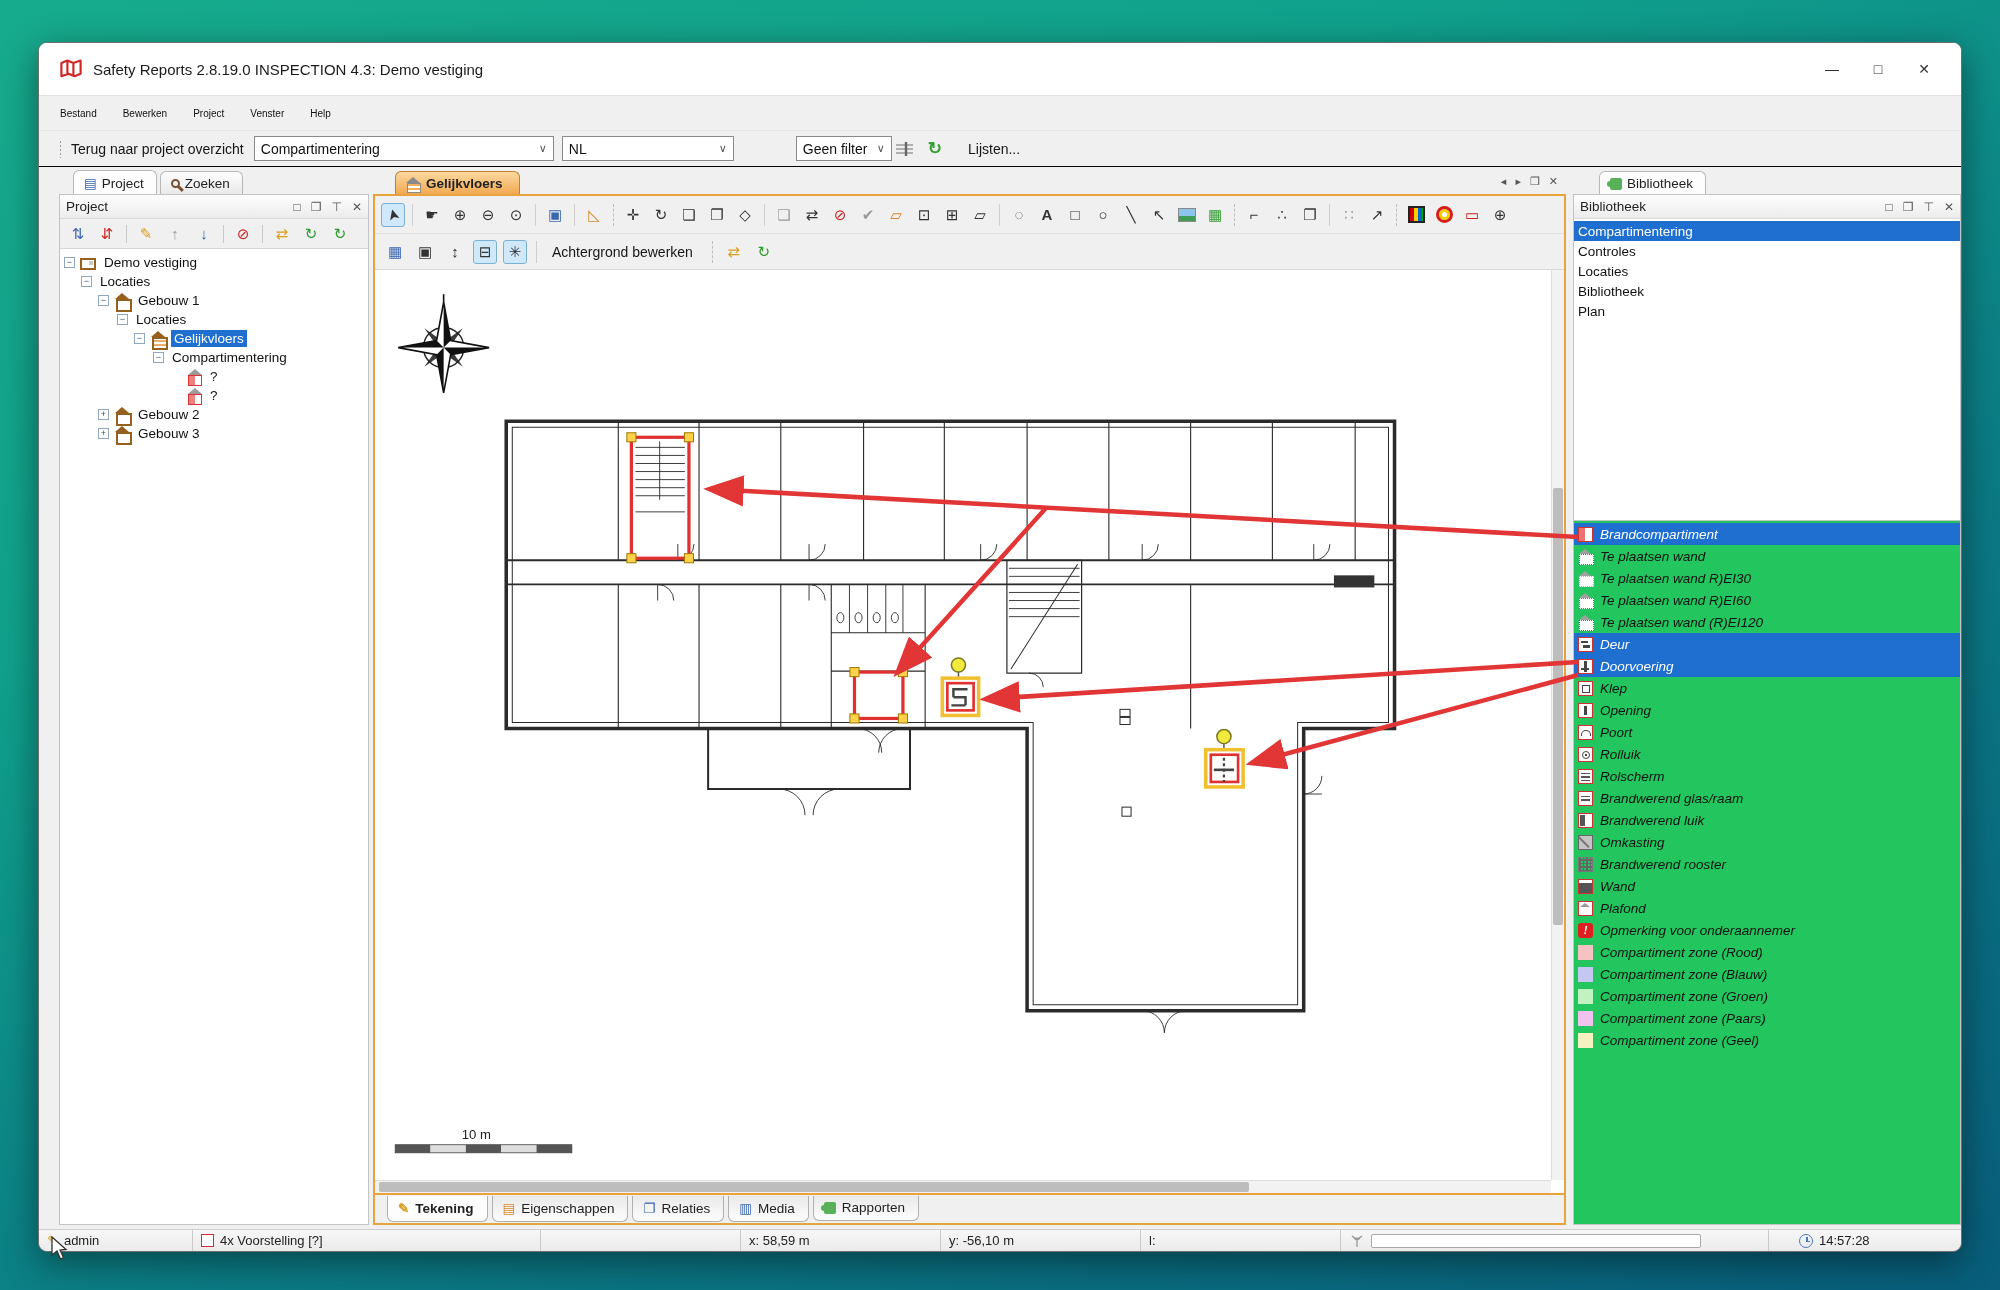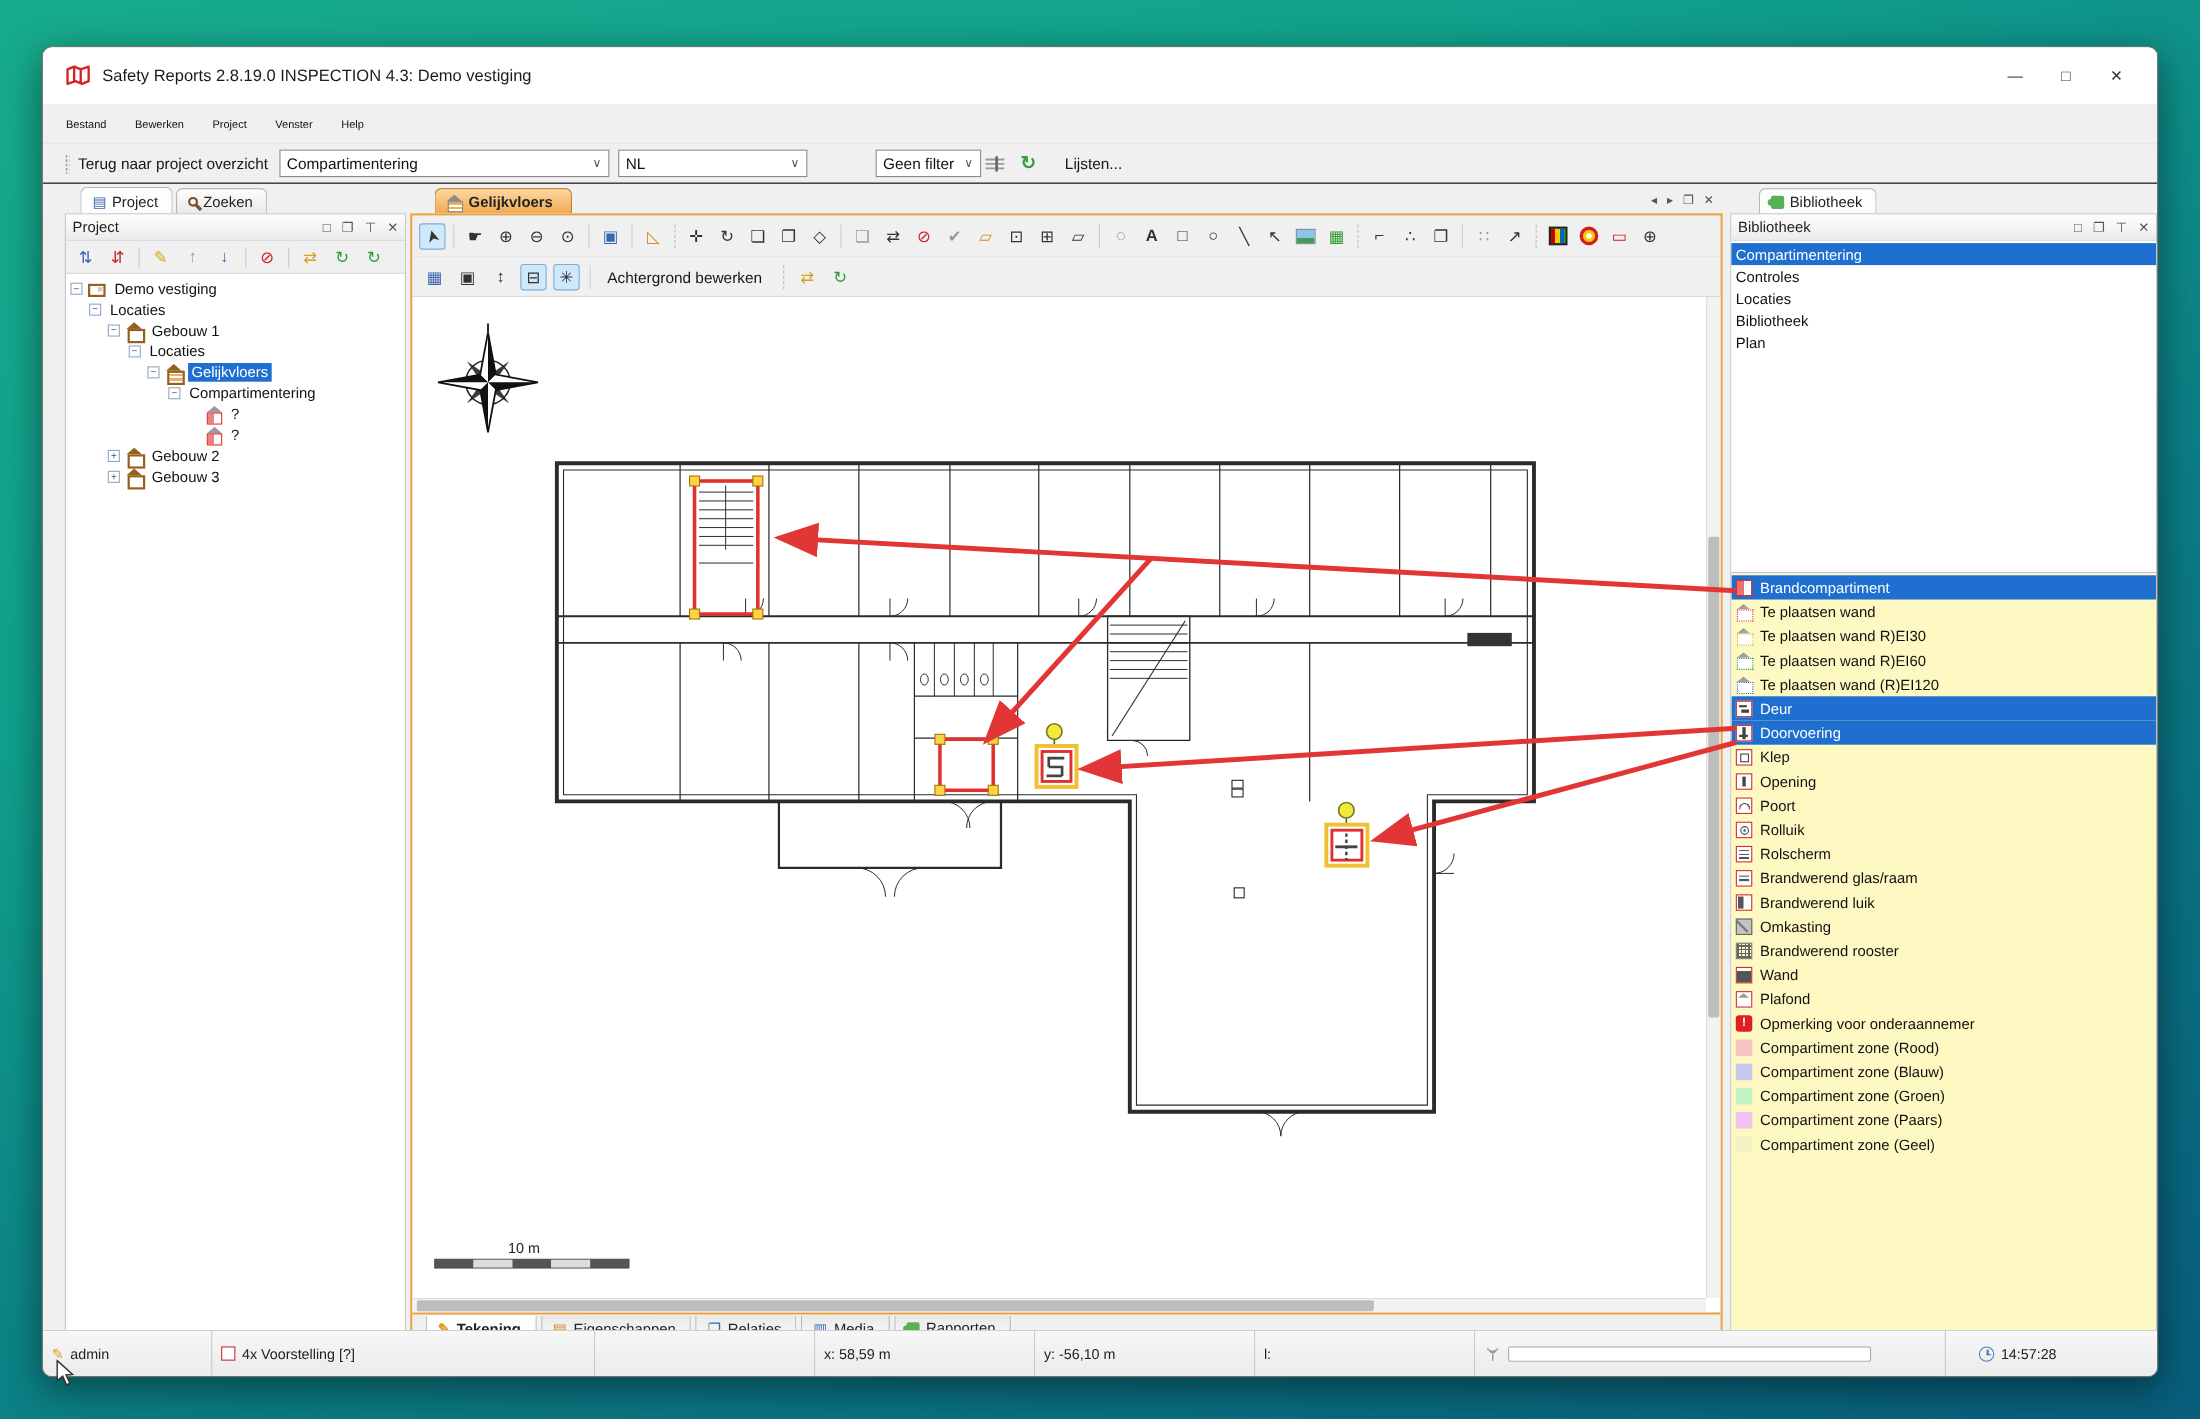--- a/index.html
+++ b/index.html
@@ -142,21 +142,21 @@
   .house-ic::after { content:""; position:absolute; left:1px; top:5px; width:12px; height:8px;
     border:1px solid #8a8a8a; background:repeating-linear-gradient(0deg,#fff 0 2px,#f0b060 2px 4px); }
 
   
   .right-panel { position:absolute; left:1534px; top:124px; width:388px; bottom:26px; }
   .right-panel .panel-tabs { padding-left:26px; }
   .right-panel .panel-box { position:absolute; top:27px; left:0; right:0; bottom:0; }
   .cat-list { height:302px; background:#fff; border-bottom:1px solid #c4c4c4; padding-top:2px; }
   .crow { height:20px; display:flex; align-items:center; padding:0 4px; font-size:13.5px; color:#111; }
   .crow.sel { background:#1e6fd0; color:#fff; }
-  .lib-list { flex:1; background:#fef9c3; padding-top:2px; overflow:hidden; }
+  .lib-list { flex:1; background:#22c55e; padding-top:2px; overflow:hidden;font-style:italic; }
   .lrow { height:22px; display:flex; align-items:center; padding:0 4px; font-size:13.5px; color:#111; gap:7px; }
   .lrow.sel { background:#1e6fd0; color:#fff; }
 
   
   .li { position:relative; width:15px; height:15px; flex:0 0 15px; }
   .ic-brandcompartiment { border:1.5px solid #d03030; background:linear-gradient(90deg,#ef7070 0 50%,#fff 50%); }
   .ic-h { width:15px; height:15px; }
   .ic-h::before { content:""; position:absolute; left:1px; top:0; border-left:6.5px solid transparent;
     border-right:6.5px solid transparent; border-bottom:5px solid #a0a0a0; }
   .ic-h::after { content:""; position:absolute; left:1px; top:5px; width:13px; height:9px; background:#fff; }
@@ -196,21 +196,21 @@
   .ic-opmerking { background:#e02020; border-radius:3px; }
   .ic-opmerking::before { content:"!"; position:absolute; left:0; right:0; top:0; bottom:0; color:#fff;
     font-weight:bold; font-size:11px; text-align:center; line-height:15px; }
   .ic-zone-rood  { background:#f6c2c2; }
   .ic-zone-blauw { background:#c6c6f2; }
   .ic-zone-groen { background:#c2f2c2; }
   .ic-zone-paars { background:#f2c2ee; }
   .ic-zone-geel  { background:#f5f2c2; }
 
   
-  .statusbar { position:absolute; left:0; right:0; bottom:0; height:42px;
+  .statusbar { position:absolute; left:0; right:0; bottom:0; height:22px;
     background:linear-gradient(#f7f7f7,#ebebeb); border-top:1px solid #cfcfcf;
     display:flex; align-items:stretch; font-size:13px; color:#222; border-radius:0 0 9px 9px;text-align:right; }
   .scell { display:flex; align-items:center; gap:6px; padding:0 8px; border-right:1px solid #c9c9c9; }
   .s1 { width:154px; } .s2 { width:348px; } .s3 { width:200px; } .s4 { width:200px; }
   .s5 { width:200px; } .s6 { width:200px; } .s7 { width:428px; } .s8 { flex:1; border-right:none; padding-left:30px; }
   .progress { width:330px; height:14px; background:#fff; border:1px solid #aaa; border-radius:2px; }
   .mini-comp { width:13px; height:13px; border:1.5px solid #d03030;
     background:linear-gradient(90deg,#fff 0 50%,#fff 50%); }
   .clock-ic { width:14px; height:14px; border:1.5px solid #4a7ac0; border-radius:50%; position:relative; }
   .clock-ic::before { content:""; position:absolute; left:6px; top:2px; width:1.5px; height:5px; background:#4a7ac0; }

